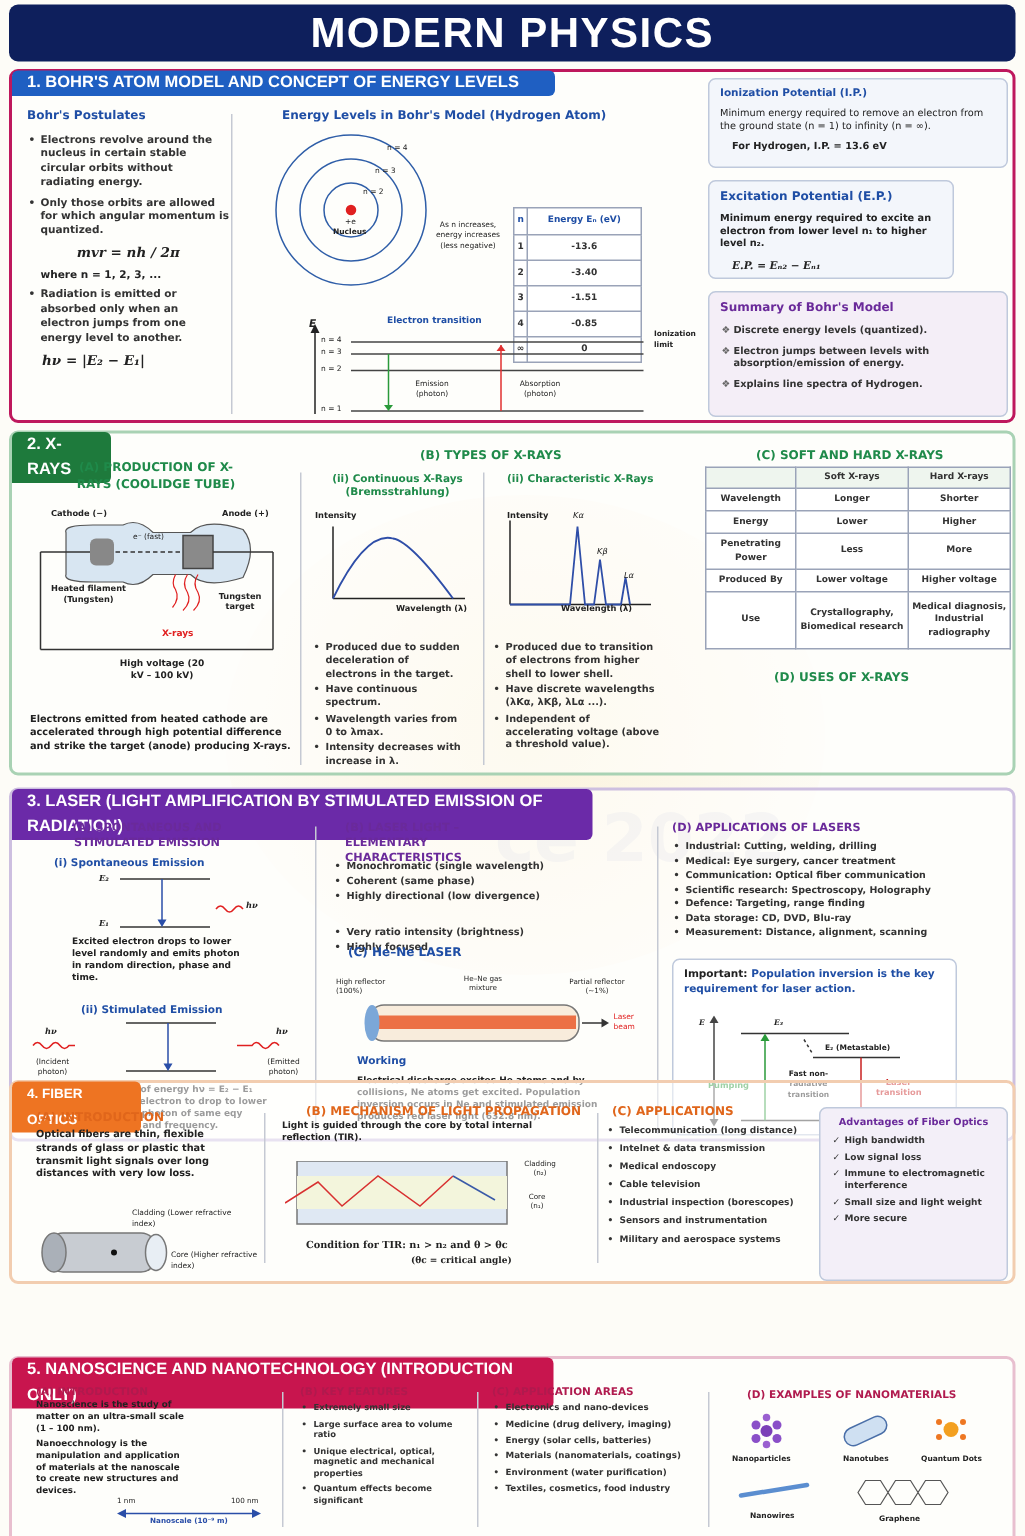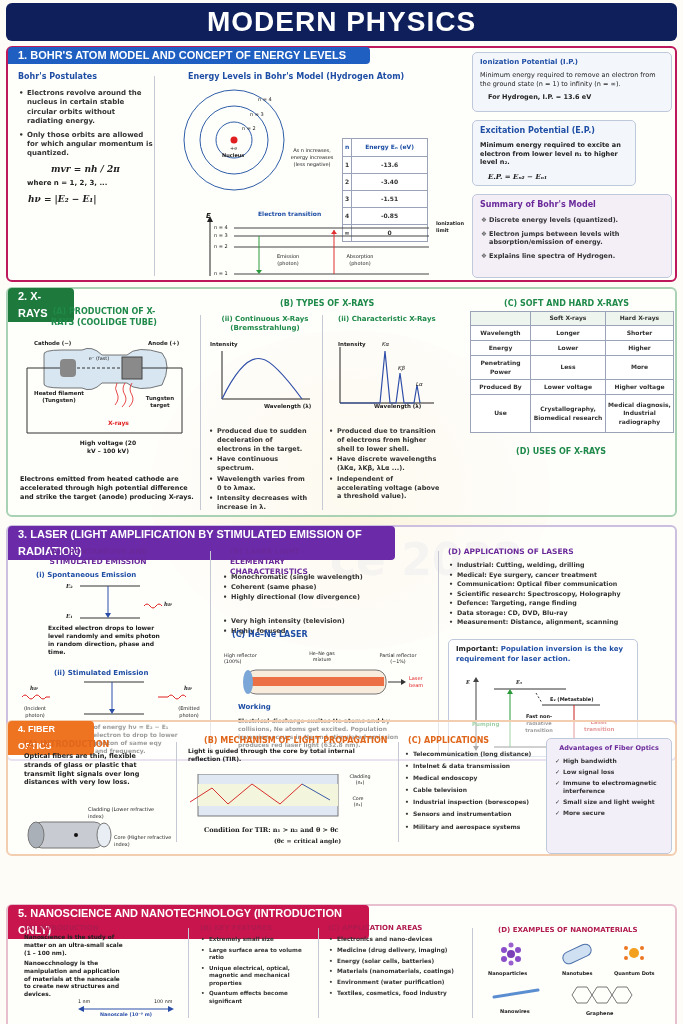--- a/index.html
+++ b/index.html
@@ -37,20 +37,23 @@
 <div class="sec" style="top:46px;height:236px;">
  <div class="sec-h" style="background:#1f5fc2;width:362px">1. BOHR'S ATOM MODEL AND CONCEPT OF ENERGY LEVELS</div>
  <div class="abs" style="left:10px;top:24px;width:135px">
   <div class="h-blue" style="margin-bottom:6px">Bohr's Postulates</div>
   <ul>
    <li style="margin-bottom:4px">Electrons revolve around the nucleus in certain stable circular orbits without radiating energy.</li>
    <li>Only those orbits are allowed for which angular momentum is quantized.</li>
   </ul>
   <div class="math" style="text-align:center;font-size:9px;margin:4px 0">mvr = nh / 2π</div>
   <div style="padding-left:9px;font-weight:bold;margin-bottom:4px">where n = 1, 2, 3, ...</div>
+  <ul>
+        <li>Radiation is emitted or absorbed only when an electron jumps from one energy level to another.</li>
+      </ul>
   <div class="math" style="font-size:9px;padding-left:10px;margin-top:5px">hν = |E₂ − E₁|</div>
  </div>
  <div class="vline" style="left:146px;top:28px;height:200px"></div>
  <div class="h-blue abs" style="left:180px;top:24px">Energy Levels in Bohr's Model (Hydrogen Atom)</div>
  <svg class="abs" style="left:168px;top:36px" width="120" height="110" viewBox="0 0 120 110">
   <circle cx="58" cy="56" r="50" fill="none" stroke="#2f5ea8" stroke-width="1"></circle>
   <circle cx="58" cy="56" r="34" fill="none" stroke="#2f5ea8" stroke-width="1"></circle>
   <circle cx="58" cy="56" r="18" fill="none" stroke="#2f5ea8" stroke-width="1"></circle>
   <circle cx="58" cy="56" r="3.5" fill="#e02020"></circle>
  </svg>
@@ -252,21 +255,21 @@
  <div class="abs math" style="left:176px;top:158px;font-size:5.5px">hν</div>
  <div class="abs" style="left:12px;top:178px;width:30px;font-size:5px;text-align:center">(Incident photon)</div>
  <div class="abs" style="left:166px;top:178px;width:30px;font-size:5px;text-align:center">(Emitted photon)</div>
  <div class="abs" style="left:30px;top:196px;width:140px;font-weight:bold;font-size:6px">Incident photon of energy hν = E₂ − E₁ induces excited electron to drop to lower level and emit a photon of same eqy direction, phase and frequency.</div>
  <div class="vline" style="left:202px;top:24px;height:205px"></div>
  <div class="h-purple abs" style="left:222px;top:20px;width:120px;font-size:7.5px">(B) LASER LIGHT – ELEMENTARY CHARACTERISTICS</div>
  <ul class="abs" style="left:214px;top:46px;width:200px;font-size:6.5px">
   <li style="margin-bottom:1px">Monochromatic (single wavelength)</li>
   <li style="margin-bottom:1px">Coherent (same phase)</li>
   <li style="margin-bottom:16px">Highly directional (low divergence)</li>
-  <li style="margin-bottom:1px">Very high intensity (television)</li>
+  <li style="margin-bottom:1px">Very ratio intensity (brightness)</li>
   <li>Highly focused</li>
  </ul>
  <div class="h-blue abs" style="left:224px;top:103px">(C) He–Ne LASER</div>
  <svg class="abs" style="left:210px;top:140px" width="190" height="30">
   <rect x="28" y="3" width="140" height="24" rx="10" fill="#f8ecdc" stroke="#777"></rect>
   <rect x="32" y="10" width="134" height="9" fill="#ec7045"></rect>
   <ellipse cx="30" cy="15" rx="5" ry="12" fill="#7ba7d8"></ellipse>
   <line x1="170" y1="15" x2="186" y2="15" stroke="#333"></line>
       <polygon points="183,12 188,15 183,18" fill="#333"></polygon>
  </svg>

